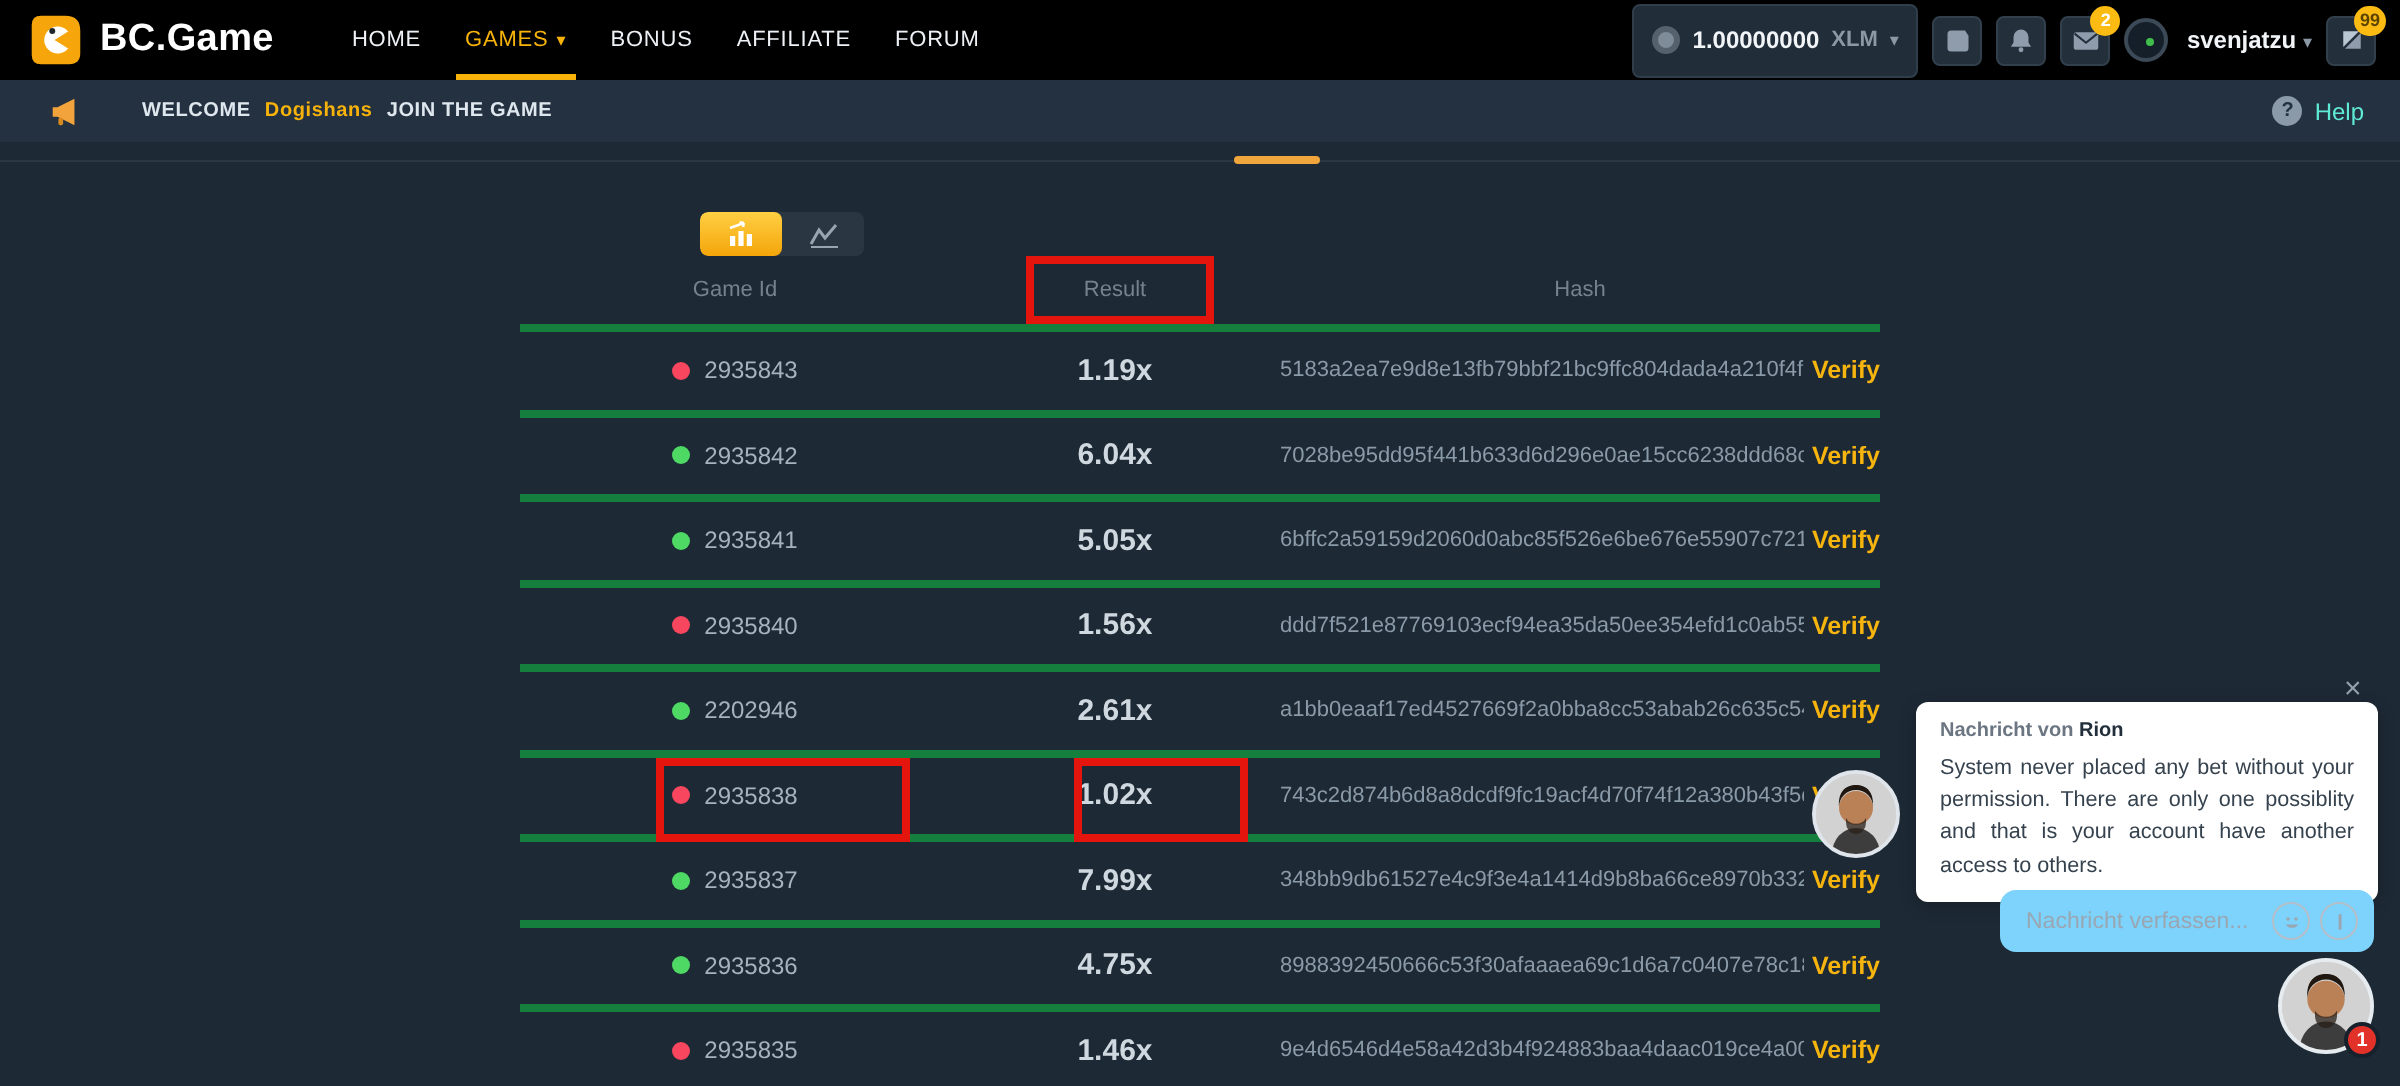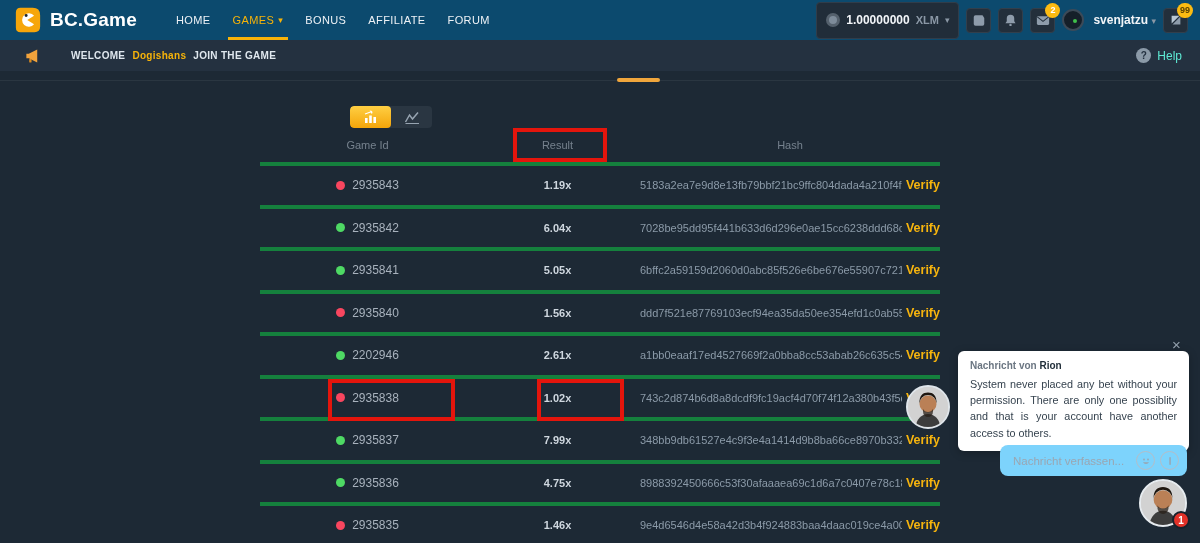--- a/index.html
+++ b/index.html
@@ -1,21 +1,21 @@
 <!DOCTYPE html>
 <html><head>
 <meta charset="utf-8">
 <style>
   * { margin:0; padding:0; box-sizing:border-box; }
   html,body { background:#10161d; }
   body { font-family:"Liberation Sans","DejaVu Sans",sans-serif; }
   .page { position:relative; width:1200px; height:543px; background:#1d2935; overflow:hidden; }
 
   
-  .topbar { position:absolute; top:0; left:0; width:1200px; height:40px; background:#0c4a6e;
+  .topbar { position:absolute; top:0; left:0; width:1200px; height:40px; background:#000000;
             display:flex; align-items:center; padding:0 12px; z-index:5; }
   .logo { width:28px; height:28px; margin-left:2px; }
   .brand { color:#fff; font-size:19px; font-weight:bold; margin-left:8px; letter-spacing:.2px; }
   .nav { display:flex; align-items:center; margin-left:28px; height:40px; }
   .nav-item { position:relative; height:40px; display:flex; align-items:center; padding:0 11px;
               color:#eef2f6; font-size:11px; font-weight:normal; letter-spacing:.4px; cursor:pointer; }
   .nav-item.active { color:#f7b309; }
   .nav-item.active::after { content:""; position:absolute; left:6px; right:6px; bottom:0; height:3px; background:#f7b309; }
   .nav-caret { font-size:9px; margin-left:4px; color:#f7b309; }
   .top-right { margin-left:auto; display:flex; align-items:center; gap:7px; }
@@ -65,21 +65,21 @@
   .col-result { width:165px; display:flex; justify-content:center; align-items:center; }
   .col-hash { width:300px; display:flex; justify-content:center; align-items:center; }
   .hdr-box { position:absolute; left:253px; top:0; width:94px; height:34px;
              border:4px solid #e4150c; pointer-events:none; }
   .row { position:relative; display:flex; height:42.5px; align-items:center; border-top:4px solid #15803d; }
   .cell-id { width:215px; display:flex; justify-content:center; align-items:center; gap:7px; }
   .dot { width:9px; height:9px; border-radius:50%; }
   .dot.red { background:#f8465f; }
   .dot.green { background:#4ed964; }
   .gid { color:#a8b2bd; font-size:12px; }
-  .cell-result { width:165px; text-align:center; color:#cfd7df; font-size:11px; font-weight:bold; }
+  .cell-result { width:165px; text-align:center; color:#cfd7df; font-size:15px; font-weight:bold; }
   .cell-hash { width:300px; display:flex; align-items:center; }
   .hash { flex:1 1 auto; min-width:0; overflow:hidden; white-space:nowrap; color:#8b9aa8; font-size:11px; }
   .verify { flex:0 0 auto; margin-left:4px; color:#f6b40e; font-size:12.5px; font-weight:bold;
             cursor:pointer; text-decoration:none; }
   .hl-box { display:none; position:absolute; top:0; height:42.5px; border:4px solid #e4150c;
             pointer-events:none; z-index:3; }
   .row.highlighted .hl-id { display:block; left:68px; width:127px; }
   .row.highlighted .hl-result { display:block; left:277px; width:87px; }
 
   

